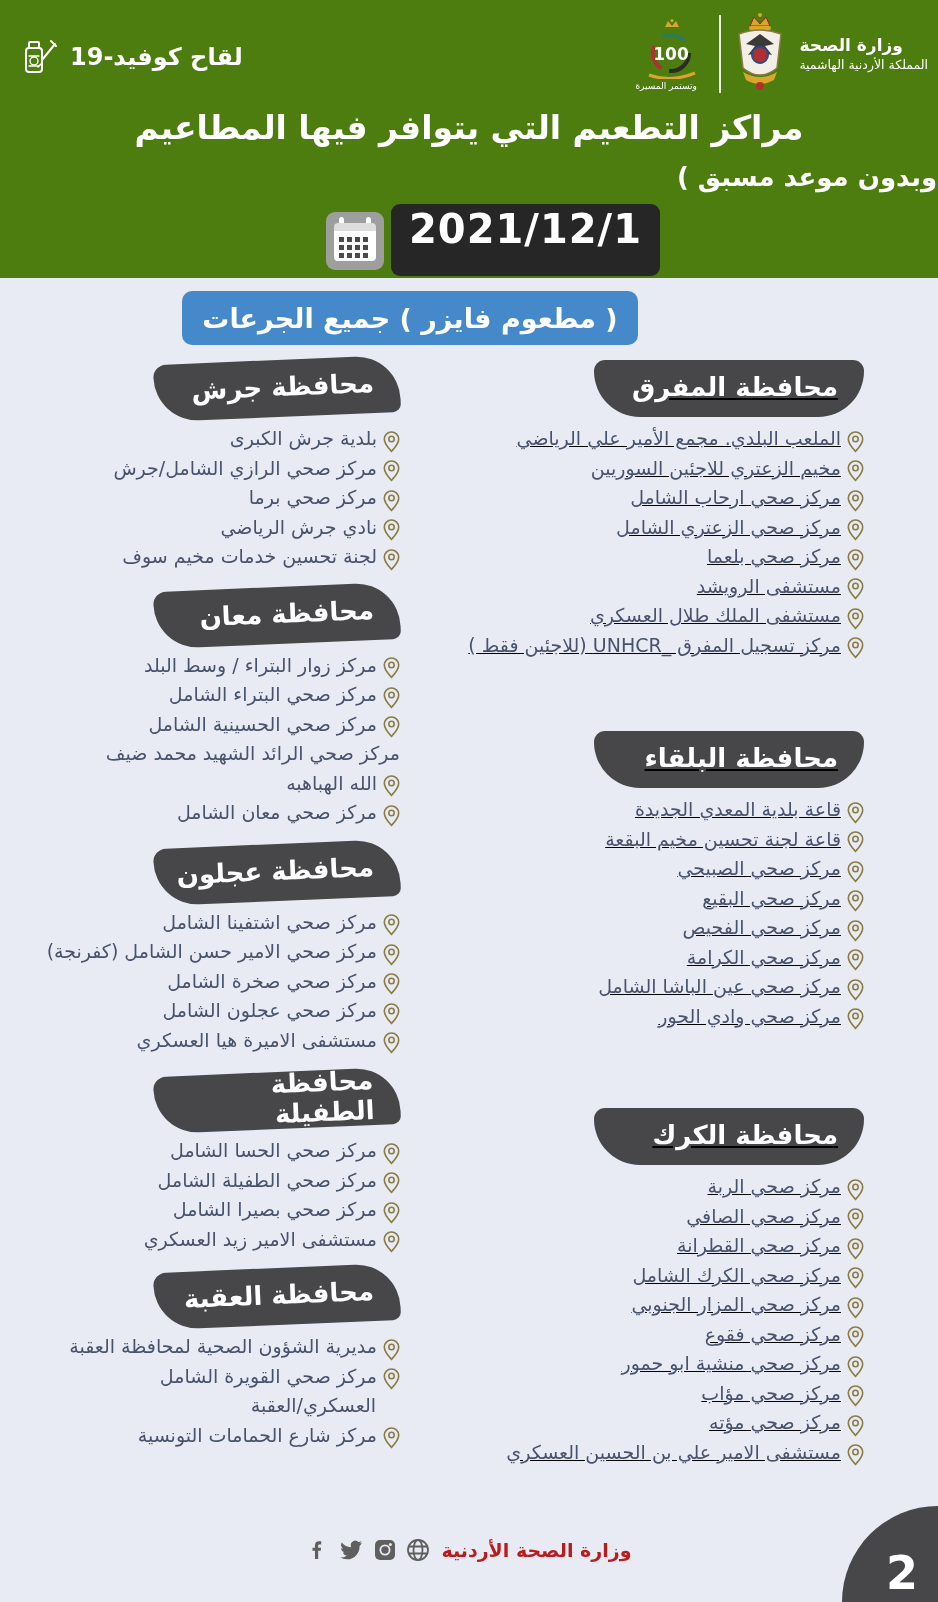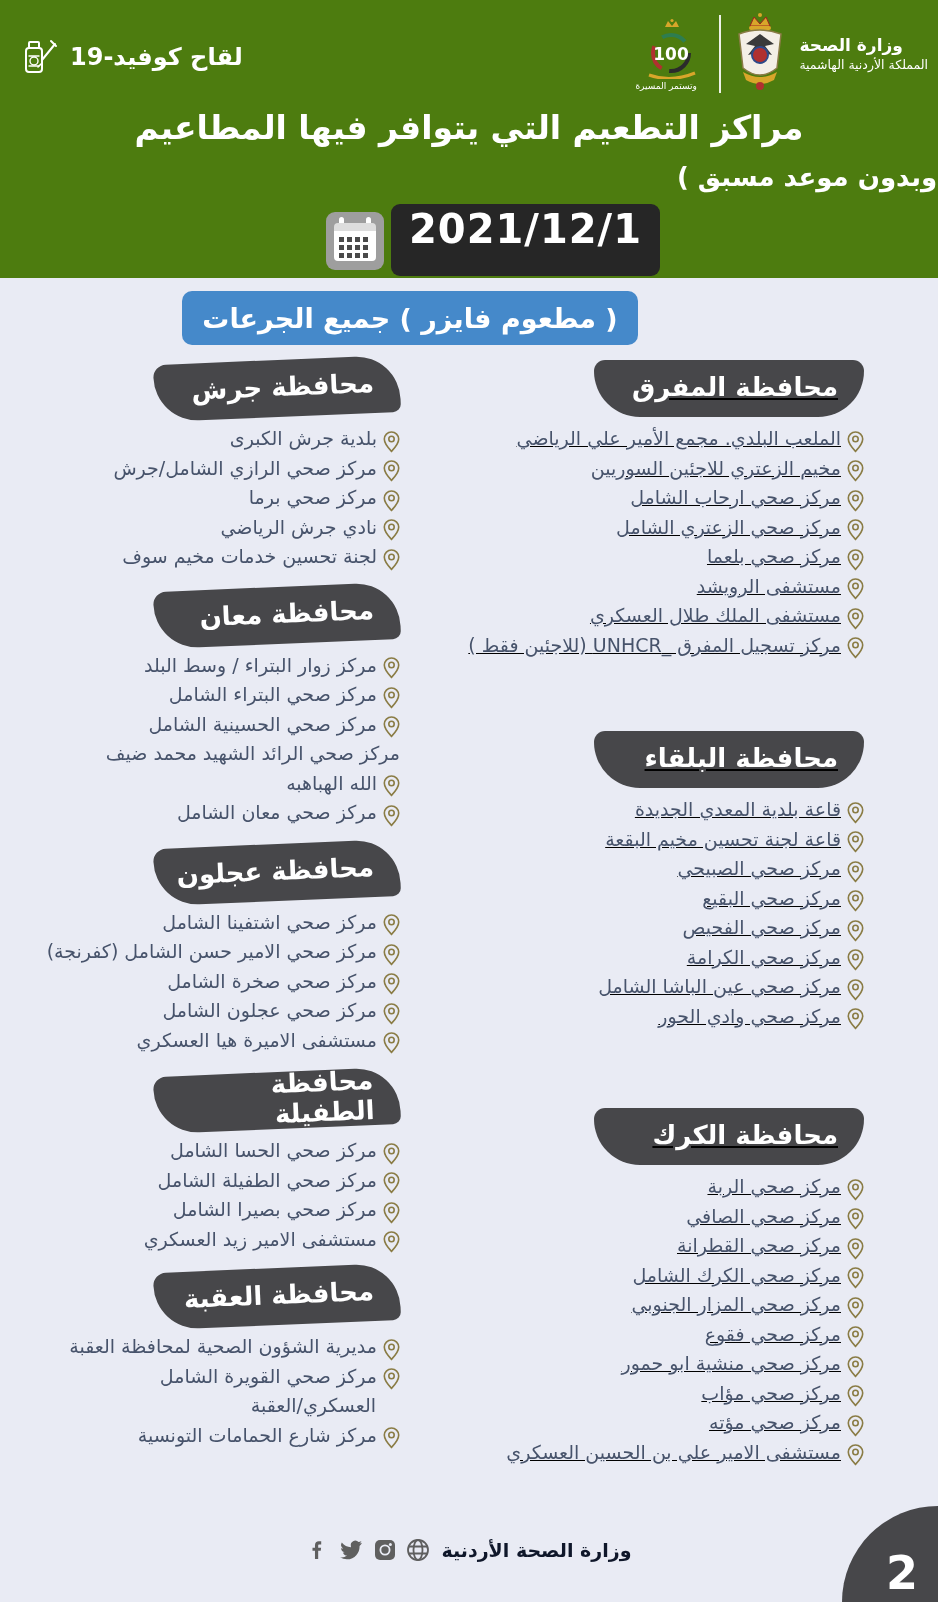--- a/index.html
+++ b/index.html
@@ -38,21 +38,21 @@
   .item.indent{padding-right:24px;}
   
   .col-right .section:nth-child(1){margin-bottom:68px;}
   .col-right .section:nth-child(2){margin-bottom:74px;}
   .col-left .section:nth-child(1){margin-bottom:12px;}
   .col-left .section:nth-child(2){margin-bottom:13px;}
   .col-left .section:nth-child(3){margin-bottom:14px;}
   .col-left .section:nth-child(4){margin-bottom:11px;}
   
   .footer{position:absolute;top:1538px;left:0;width:100%;display:flex;flex-direction:row;align-items:center;
-          justify-content:center;gap:12px;color:#0f172a;}
+          justify-content:center;gap:12px;color:#b91c1c;}
   .footer .f-text{font-size:19px;font-weight:bold;}
   .social{display:flex;flex-direction:row;align-items:center;gap:9px;}
   .page-wedge{position:absolute;bottom:0;right:0;width:96px;height:96px;background:#47474a;border-top-left-radius:100%;}
   .page-wedge .num{position:absolute;right:20px;bottom:2px;color:#fff;font-size:46px;font-weight:bold;direction:ltr;}
   svg{display:block;}
 </style>
 </head>
 <body>
 
 <div class="page">

